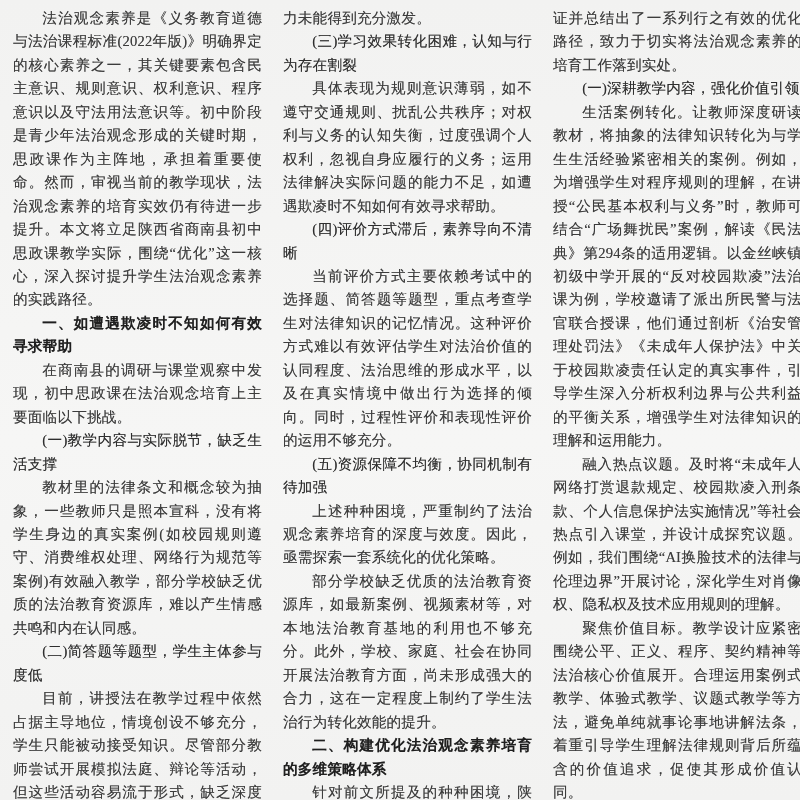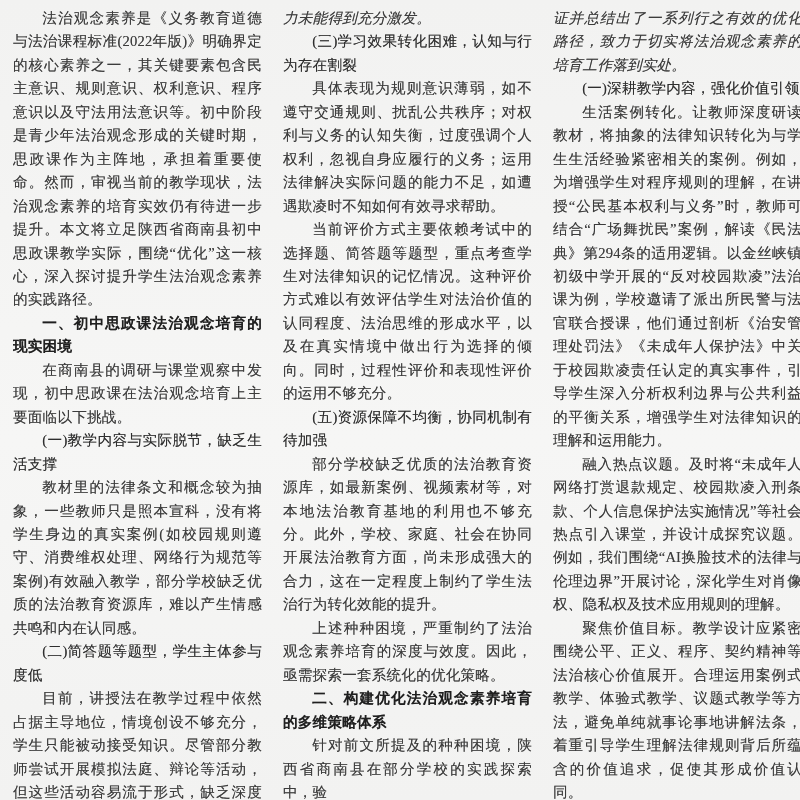--- a/index.html
+++ b/index.html
@@ -39,44 +39,44 @@
   .column p.h1 {
     font-family: "Liberation Sans", "DejaVu Sans", sans-serif;
     font-weight: 700;
     color: #1f1f1f;
   }
   .column p.h2 {
     color: #2e2e2e;
   }
   .column p.noindent {
     text-indent: 0;
-    font-style: italic;
   }
 </style>
 </head>
 <body>
 
 <div class="page">
     <div class="column">
       <p class="body">法治观念素养是《义务教育道德与法治课程标准(2022年版)》明确界定的核心素养之一，其关键要素包含民主意识、规则意识、权利意识、程序意识以及守法用法意识等。初中阶段是青少年法治观念形成的关键时期，思政课作为主阵地，承担着重要使命。然而，审视当前的教学现状，法治观念素养的培育实效仍有待进一步提升。本文将立足陕西省商南县初中思政课教学实际，围绕“优化”这一核心，深入探讨提升学生法治观念素养的实践路径。</p>
-      <p class="h1">一、初中思政课法治观念培育的现实困境</p>
+      <p class="h1">一、如遭遇欺凌时不知如何有效寻求帮助</p>
       <p class="body">在商南县的调研与课堂观察中发现，初中思政课在法治观念培育上主要面临以下挑战。</p>
       <p class="h2">(一)教学内容与实际脱节，缺乏生活支撑</p>
       <p class="body">教材里的法律条文和概念较为抽象，一些教师只是照本宣科，没有将学生身边的真实案例(如校园规则遵守、消费维权处理、网络行为规范等案例)有效融入教学，部分学校缺乏优质的法治教育资源库，难以产生情感共鸣和内在认同感。</p>
       <p class="h2">(二)简答题等题型，学生主体参与度低</p>
       <p class="body">目前，讲授法在教学过程中依然占据主导地位，情境创设不够充分，学生只能被动接受知识。尽管部分教师尝试开展模拟法庭、辩论等活动，但这些活动容易流于形式，缺乏深度探究和思辨引导，学生的主体体验和深度思考能</p>
     </div>
     <div class="column">
       <p class="body noindent">力未能得到充分激发。</p>
       <p class="h2">(三)学习效果转化困难，认知与行为存在割裂</p>
       <p class="body">具体表现为规则意识薄弱，如不遵守交通规则、扰乱公共秩序；对权利与义务的认知失衡，过度强调个人权利，忽视自身应履行的义务；运用法律解决实际问题的能力不足，如遭遇欺凌时不知如何有效寻求帮助。</p>
+      <p class="h2">(四)评价方式滞后，素养导向不清晰</p>
       <p class="body">当前评价方式主要依赖考试中的选择题、简答题等题型，重点考查学生对法律知识的记忆情况。这种评价方式难以有效评估学生对法治价值的认同程度、法治思维的形成水平，以及在真实情境中做出行为选择的倾向。同时，过程性评价和表现性评价的运用不够充分。</p>
       <p class="h2">(五)资源保障不均衡，协同机制有待加强</p>
+      <p class="body">上述种种困境，严重制约了法治观念素养培育的深度与效度。因此，亟需探索一套系统化的优化策略。</p>
       <p class="body">部分学校缺乏优质的法治教育资源库，如最新案例、视频素材等，对本地法治教育基地的利用也不够充分。此外，学校、家庭、社会在协同开展法治教育方面，尚未形成强大的合力，这在一定程度上制约了学生法治行为转化效能的提升。</p>
-      <p class="body">上述种种困境，严重制约了法治观念素养培育的深度与效度。因此，亟需探索一套系统化的优化策略。</p>
       <p class="h1">二、构建优化法治观念素养培育的多维策略体系</p>
       <p class="body">针对前文所提及的种种困境，陕西省商南县在部分学校的实践探索中，验</p>
     </div>
     <div class="column">
       <p class="body noindent">证并总结出了一系列行之有效的优化路径，致力于切实将法治观念素养的培育工作落到实处。</p>
       <p class="h2">(一)深耕教学内容，强化价值引领</p>
       <p class="body">生活案例转化。让教师深度研读教材，将抽象的法律知识转化为与学生生活经验紧密相关的案例。例如，为增强学生对程序规则的理解，在讲授“公民基本权利与义务”时，教师可结合“广场舞扰民”案例，解读《民法典》第294条的适用逻辑。以金丝峡镇初级中学开展的“反对校园欺凌”法治课为例，学校邀请了派出所民警与法官联合授课，他们通过剖析《治安管理处罚法》《未成年人保护法》中关于校园欺凌责任认定的真实事件，引导学生深入分析权利边界与公共利益的平衡关系，增强学生对法律知识的理解和运用能力。</p>
       <p class="body">融入热点议题。及时将“未成年人网络打赏退款规定、校园欺凌入刑条款、个人信息保护法实施情况”等社会热点引入课堂，并设计成探究议题。例如，我们围绕“AI换脸技术的法律与伦理边界”开展讨论，深化学生对肖像权、隐私权及技术应用规则的理解。</p>
       <p class="body">聚焦价值目标。教学设计应紧密围绕公平、正义、程序、契约精神等法治核心价值展开。合理运用案例式教学、体验式教学、议题式教学等方法，避免单纯就事论事地讲解法条，着重引导学生理解法律规则背后所蕴含的价值追求，促使其形成价值认同。</p>
     </div>

